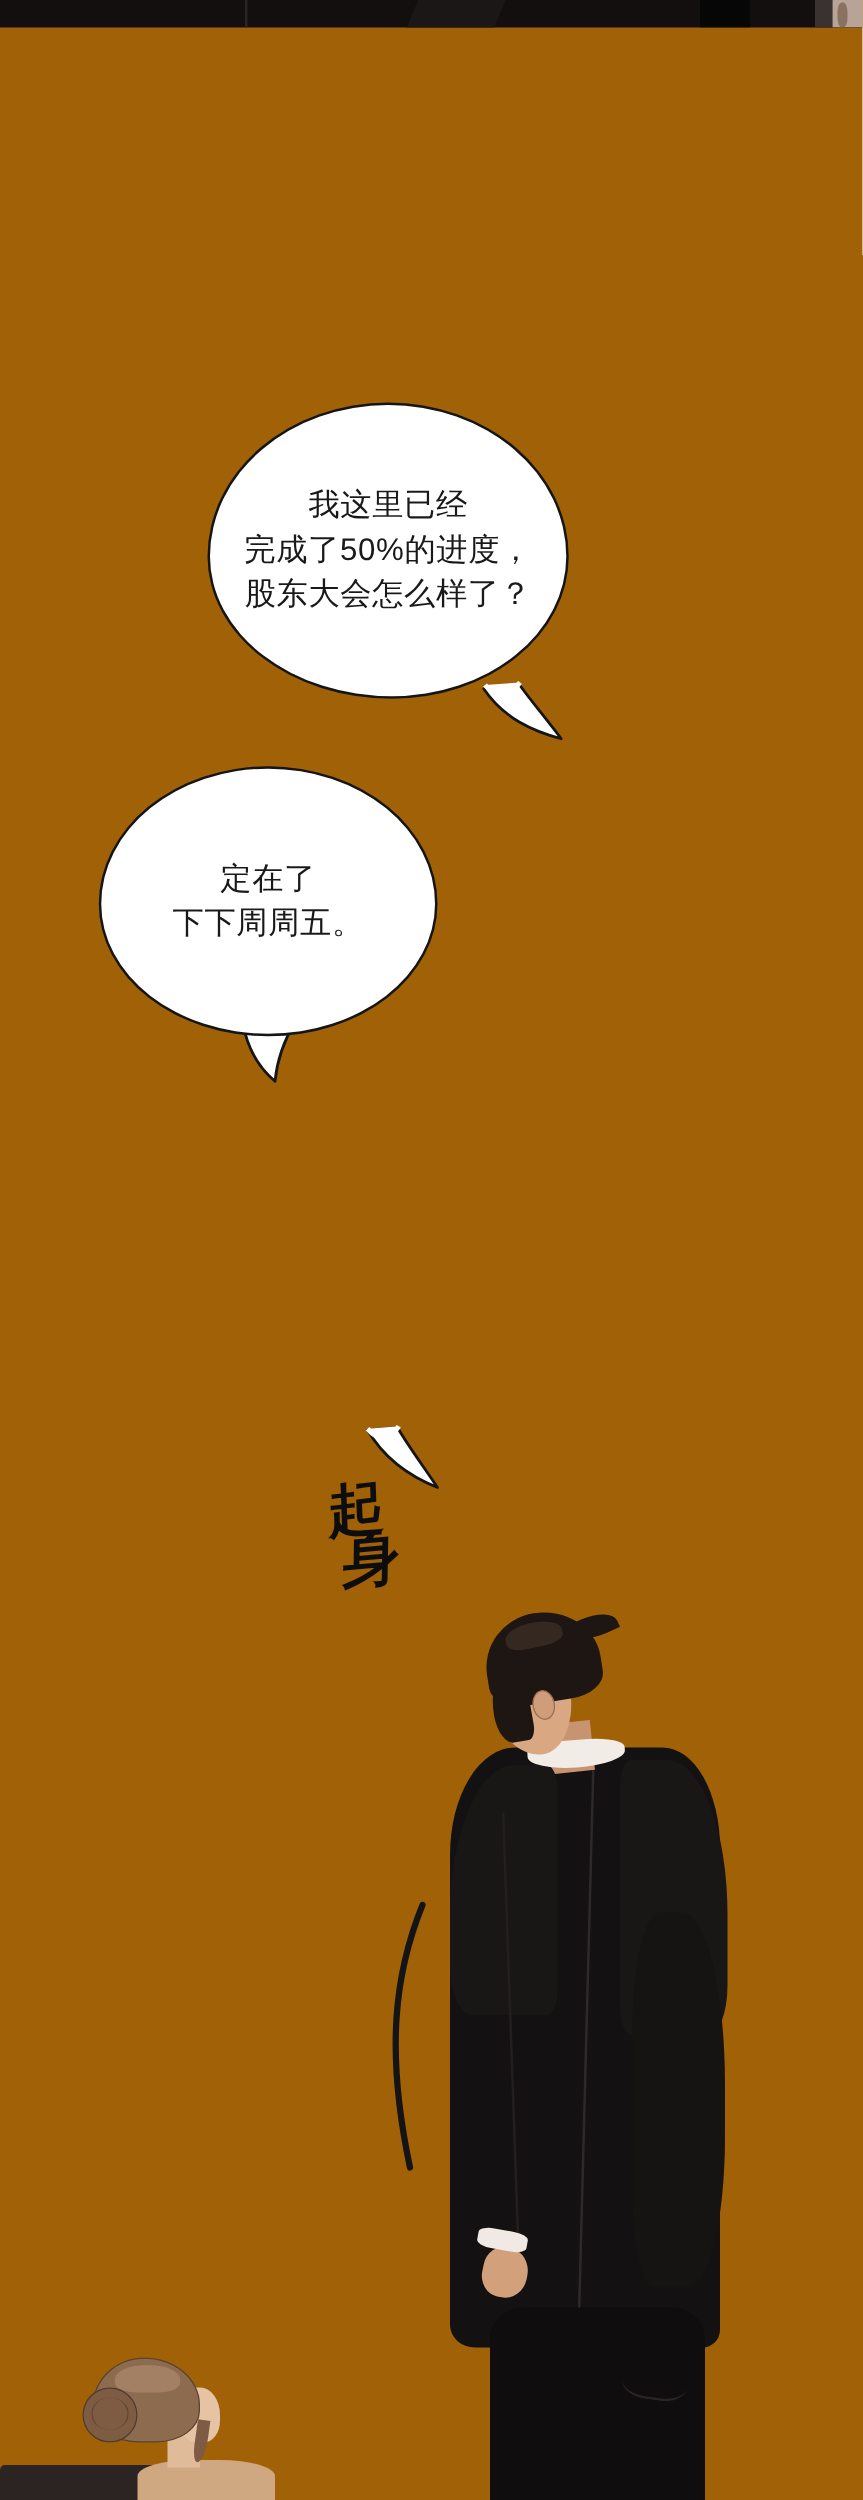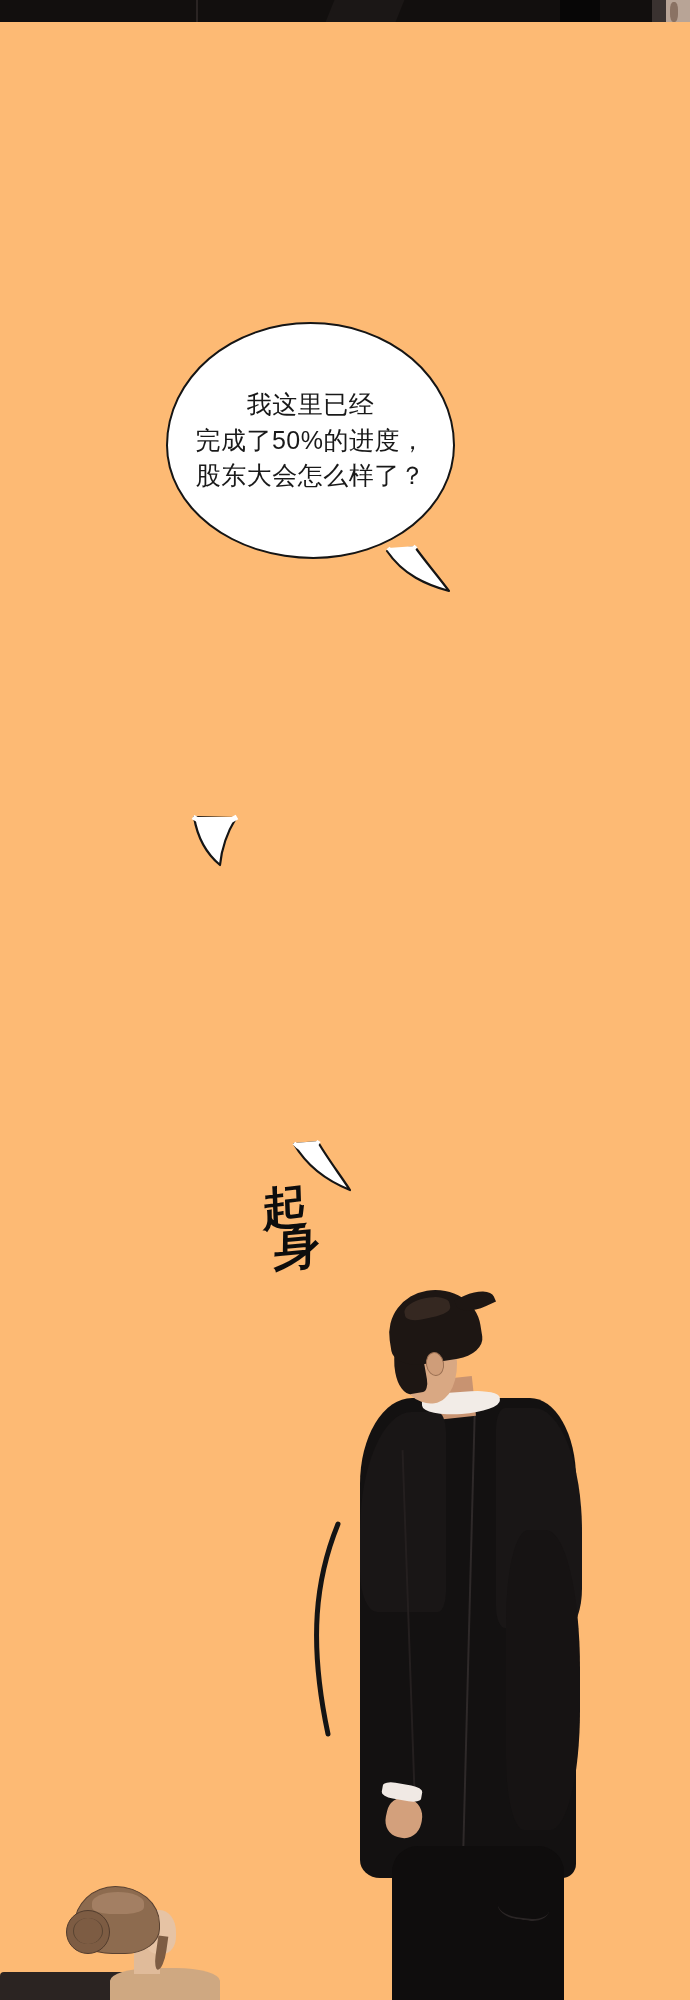--- a/index.html
+++ b/index.html
@@ -7,21 +7,21 @@
     padding: 0;
     background: #ffffff;
   }
   body {
     font-family: "Liberation Sans", "DejaVu Sans", sans-serif;
   }
   #page {
     position: relative;
     width: 690px;
     height: 2000px;
-    background: #fdba74;
+    background: #a16207;
     overflow: hidden;
   }
 
   
   .top-strip {
     position: absolute;
     left: 0;
     top: 0;
     width: 690px;
     height: 22px;
@@ -426,20 +426,24 @@
     <div class="bubble-text" data-bind="bubbles.0.text">我这里已经
 完成了50%的进度，
 股东大会怎么样了？</div>
   </div>
 
   <div class="tail" style="left:188px; top:815px;">
     <svg width="80" height="55" viewBox="0 0 80 55">
       <path d="M 6 2 C 10 26, 20 40, 32 50 C 34 30, 40 16, 48 3 Z" fill="#ffffff" stroke="#151515" stroke-width="2.2" stroke-linejoin="round"></path>
       <path d="M 5 2 C 20 12, 36 10, 49 2" fill="#ffffff" stroke="#ffffff" stroke-width="5"></path>
     </svg>
+  </div>
+  <div class="bubble" id="bubble-2">
+    <div class="bubble-text" data-bind="bubbles.1.text">定在了
+下下周周五。</div>
   </div>
 
   <div class="tail" style="left:292px; top:1140px;">
     <svg width="90" height="55" viewBox="0 0 90 55">
       <path d="M 2 4 C 16 28, 38 42, 58 50 C 46 32, 34 16, 26 2 Z" fill="#ffffff" stroke="#151515" stroke-width="2.2" stroke-linejoin="round"></path>
       <path d="M 2 3 C 12 14, 20 12, 27 1" fill="#ffffff" stroke="#ffffff" stroke-width="4"></path>
     </svg>
   </div>
 
   <div id="sfx-standup">

